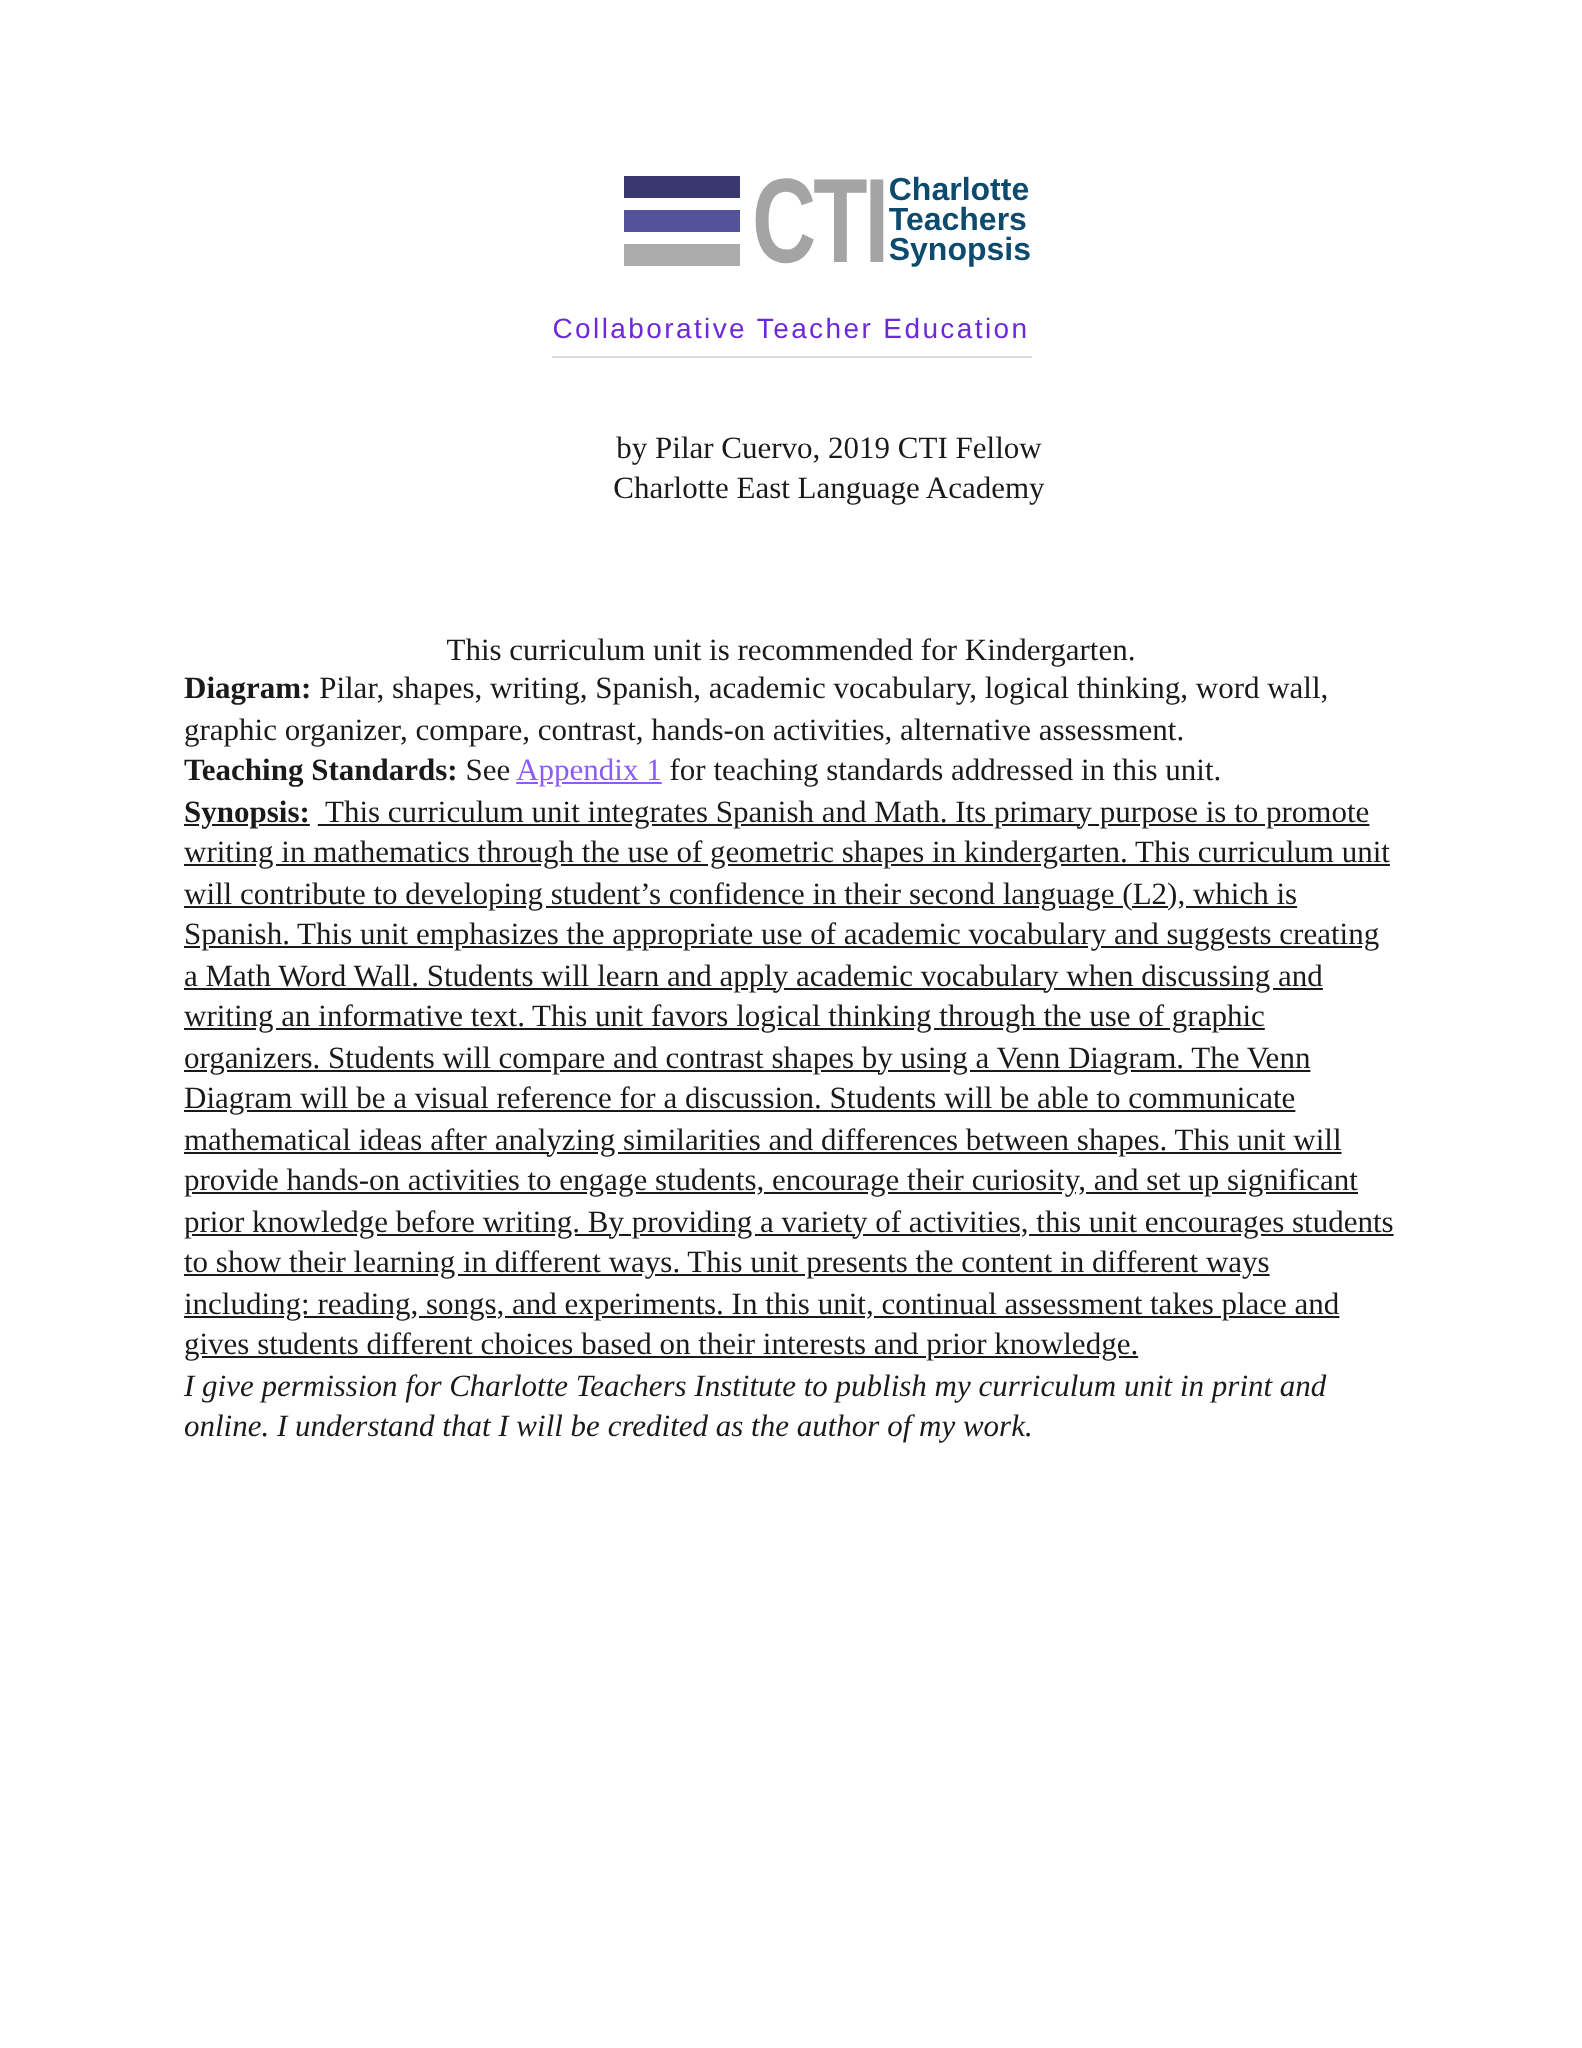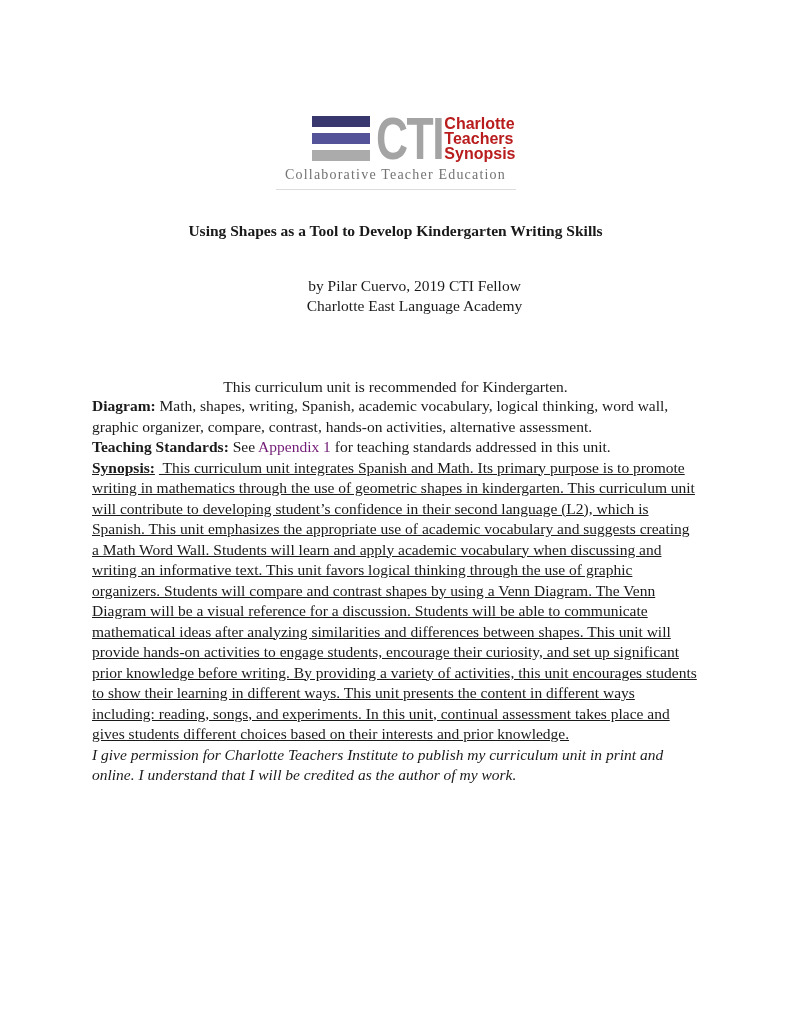--- a/index.html
+++ b/index.html
@@ -48,32 +48,31 @@
     letter-spacing: -2px;
     transform: scaleX(0.74);
     transform-origin: left bottom;
     margin-right: -22px;
   }
   .logo-name {
     font-family: "Liberation Sans", sans-serif;
     font-weight: bold;
     font-size: 16px;
     line-height: 15px;
-    color: #b91c1c;
+    color: #0c4a6e;
     text-align: left;
     padding-bottom: 1px;
-    margin-top: 28px;
   }
   .logo-name span { display: block; }
   .logo-tagline {
-    margin-top: 5px;
-    font-family: Liberation Serif, serif;
+    margin-top: 22px;
+    font-family: Liberation Sans, sans-serif;
     font-size: 14px;
     letter-spacing: 1.2px;
-    color: #737373;
+    color: #6d28d9;
     white-space: nowrap;
   }
   .logo-rule {
     margin-top: 6px;
     border-top: 1px solid #dcdcdc;
     width: 240px;
   }
 
   
   .title {
@@ -102,21 +101,22 @@
     font-size: 15.5px;
     line-height: 20.5px;
   }
   .content p { margin: 0; }
   .p-keywords  { margin-top: 15px; }
   .p-standards { margin-top: 22px; }
   .p-synopsis  { margin-top: 23px; text-decoration: underline; }
   .p-synopsis .lead { margin-right: 4px; }
   .lead { font-weight: bold; }
   a.doc-link {
-    color: #701a75;
+    color: #8b5cf6;
+    text-decoration: underline;
     cursor: pointer;
   }
   .closing-1 { margin-top: 96px; font-style: italic; }
   .closing-2 { margin-top: 21px; font-style: italic; }
 </style>
 </head>
 <body>
 
 <div class="page">
 
@@ -131,32 +131,31 @@
       <div class="logo-name">
         <span>Charlotte</span>
         <span>Teachers</span>
         <span>Synopsis</span>
       </div>
     </div>
     <div class="logo-tagline">Collaborative Teacher Education</div>
     <div class="logo-rule"></div>
   </div>
 
-  <h1 class="title">Using Shapes as a Tool to Develop Kindergarten Writing Skills</h1>
 
   <div class="byline">
     <span>by Pilar Cuervo, 2019 CTI Fellow</span>
     <span>Charlotte East Language Academy</span>
   </div>
 
   <p class="recommendation">This curriculum unit is recommended for Kindergarten.</p>
 
   <div class="content">
 
-    <p class="p-keywords"><span class="lead">Diagram:</span><span> Math, shapes, writing, Spanish, academic vocabulary, logical thinking, word wall, graphic organizer, compare, contrast, hands-on activities, alternative assessment.</span></p>
+    <p class="p-keywords"><span class="lead">Diagram:</span><span> Pilar, shapes, writing, Spanish, academic vocabulary, logical thinking, word wall, graphic organizer, compare, contrast, hands-on activities, alternative assessment.</span></p>
 
     <p class="p-standards"><span class="lead">Teaching Standards:</span><span> See </span><a class="doc-link">Appendix 1</a><span> for teaching standards addressed in this unit.</span></p>
 
     <p class="p-synopsis"><span class="lead">Synopsis:</span><span> This curriculum unit integrates Spanish and Math. Its primary purpose is to promote writing in mathematics through the use of geometric shapes in kindergarten. This curriculum unit will contribute to developing student’s confidence in their second language (L2), which is Spanish. This unit emphasizes the appropriate use of academic vocabulary and suggests creating a Math Word Wall. Students will learn and apply academic vocabulary when discussing and writing an informative text. This unit favors logical thinking through the use of graphic organizers. Students will compare and contrast shapes by using a Venn Diagram. The Venn Diagram will be a visual reference for a discussion. Students will be able to communicate mathematical ideas after analyzing similarities and differences between shapes. This unit will provide hands-on activities to engage students, encourage their curiosity, and set up significant prior knowledge before writing. By providing a variety of activities, this unit encourages students to show their learning in different ways. This unit presents the content in different ways including: reading, songs, and experiments. In this unit, continual assessment takes place and gives students different choices based on their interests and prior knowledge.</span></p>
 
 
     <p class="closing-2">I give permission for Charlotte Teachers Institute to publish my curriculum unit in print and online. I understand that I will be credited as the author of my work.</p>
 
   </div>
 

